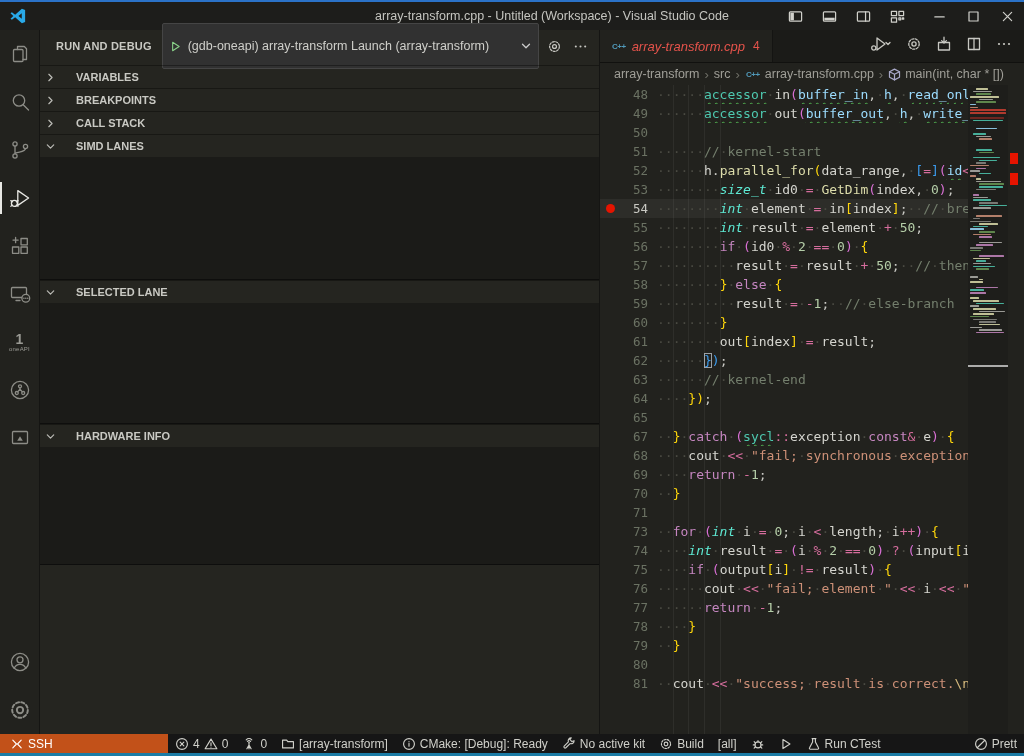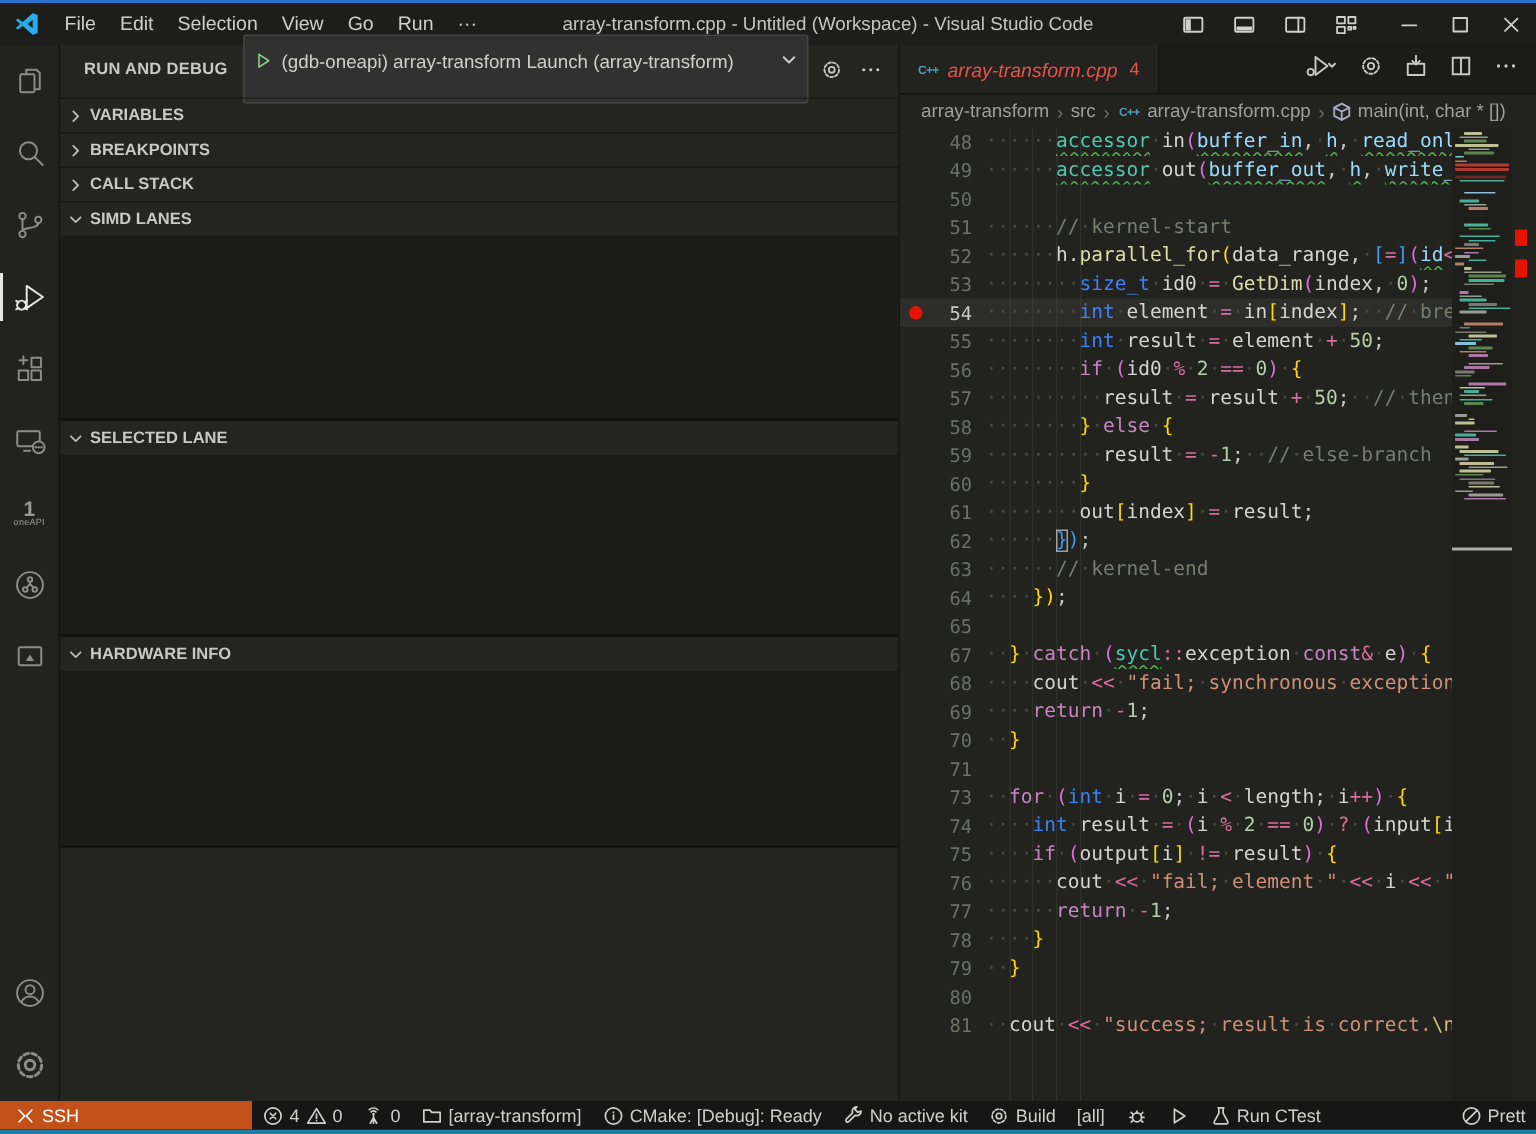--- a/index.html
+++ b/index.html
@@ -30,28 +30,28 @@
   .act-item .ic{width:24px;height:24px;}
   .act-spacer{flex:1;}
   .oneapi{display:flex;flex-direction:column;align-items:center;line-height:1;color:#9a9a94;}
   .oneapi b{font-size:14px;font-weight:700;}
   .oneapi span{font-size:6px;letter-spacing:.2px;}
 
   
   .sidebar{width:560px;background:#252520;border-right:1px solid #151513;box-sizing:border-box;display:flex;flex-direction:column;}
   .side-toolbar{height:32px;display:flex;align-items:center;padding:0 8px 0 16px;}
   .side-title{font-size:11px;font-weight:700;color:#c9c9c3;letter-spacing:.2px;margin-right:10px;white-space:nowrap;}
-  .cfg-select{flex:1;height:24px;background:#313131;border:1px solid #454545;border-radius:2px;display:flex;align-items:flex-start;padding:10px 6px;min-width:0;}
+  .cfg-select{flex:1;height:24px;background:#313131;border:1px solid #454545;border-radius:2px;display:flex;align-items:center;padding:10px 6px;min-width:0;}
   .cfg-select .play{width:13px;height:13px;color:#8bd48b;margin-right:6px;flex:none;}
   .cfg-label{flex:1;font-size:12.5px;color:#cfcfca;white-space:nowrap;overflow:hidden;text-overflow:ellipsis;}
   .cfg-select .chev{width:12px;height:12px;color:#cccccc;flex:none;}
   .side-toolbar .tool{width:22px;height:22px;color:#c8c8c2;display:flex;align-items:center;justify-content:center;margin-left:4px;}
   .side-toolbar .tool .ic{width:15px;height:15px;}
   .sections{flex:1;padding-top:3px;overflow:hidden;}
-  .sec-h{height:22px;display:flex;align-items:center;gap:4px;padding-left:5px;font-size:11px;font-weight:700;color:#c9c9c3;border-top:1px solid rgba(0,0,0,.35);}
+  .sec-h{height:22px;display:flex;align-items:center;gap:20px;padding-left:5px;font-size:11px;font-weight:700;color:#c9c9c3;border-top:1px solid rgba(0,0,0,.35);}
   .sec-h .ic{width:11px;height:11px;color:#bcbcb6;}
   .sec-body{background:#1b1b18;border-bottom:1px solid rgba(0,0,0,.45);}
 
   
   .editor{flex:1;display:flex;flex-direction:column;min-width:0;background:#22221e;}
   .tabbar{height:32px;background:#1b1b18;display:flex;align-items:center;border-bottom:1px solid rgba(0,0,0,.35);}
   .tab{height:32px;display:flex;align-items:center;padding:0 12px;background:#22221e;border-right:1px solid #141412;box-sizing:border-box;}
   .cppic{font-size:8px;font-weight:700;color:#519aba;letter-spacing:-.5px;margin-right:6px;}
   .tab-label{font-size:13px;font-style:italic;color:#e5534b;white-space:nowrap;}
   .tab-badge{font-size:12px;color:#e5534b;margin-left:8px;}
@@ -68,21 +68,21 @@
   .cl-row.hl{background:rgba(255,255,255,.05);}
   .cl-glyph{width:20px;flex:none;position:relative;}
   .bp-dot{position:absolute;left:6px;top:5px;width:9px;height:9px;border-radius:50%;background:#e51400;}
   .cl-num{width:28px;flex:none;text-align:right;color:#6b7263;font-size:12.5px;line-height:19px;}
   .cl-row.hl .cl-num{color:#c8c8c2;}
   .cl-code{flex:1;overflow:hidden;white-space:pre;padding-left:9px;font-size:13px;line-height:19px;color:#d5d5cf;}
   .guide{position:absolute;top:0;bottom:0;width:1px;background:rgba(255,255,255,.055);}
 
   .t-w{color:#4a4a42;}
   .t-kw{color:#c586c0;}
-  .t-ty{color:#3b82f6;}
+  .t-ty{color:#5eead4;font-style:italic;}
   .t-fn{color:#dcdcaa;}
   .t-cl{color:#4ec9b0;}
   .t-id{color:#d5d5cf;}
   .t-pm{color:#9cdcfe;}
   .t-op{color:#d56d9d;}
   .t-nu{color:#b5cea8;}
   .t-st{color:#ce9178;}
   .t-es{color:#d7ba7d;}
   .t-cm{color:#747f6d;}
   .t-cc{color:#c9c9c4;}
@@ -109,29 +109,20 @@
 <body>
 
 <div id="app">
 
   <div class="titlebar">
     <span class="ic logo">
         <svg viewBox="0 0 24 24" fill="none" stroke="currentColor" stroke-width="1.3" stroke-linecap="round" stroke-linejoin="round">
           <path fill="#29a9e8" stroke="none" d="M17.2 2.2 21.5 4v16l-4.3 1.8-9-8.1-4.3 3.3L2 15.6l3.8-3.6L2 8.4 3.9 7l4.3 3.3zM17 8.2 12.6 12l4.4 3.8z"></path>
         </svg>
       </span>
-    <div class="menubar" id="menubar">
-        <span class="menu-item">File</span>
-        <span class="menu-item">Edit</span>
-        <span class="menu-item">Selection</span>
-        <span class="menu-item">View</span>
-        <span class="menu-item">Go</span>
-        <span class="menu-item">Run</span>
-        <span class="menu-item">···</span>
-      </div>
     <div class="win-title">array-transform.cpp - Untitled (Workspace) - Visual Studio Code</div>
     <div class="controls" id="wincontrols">
         <div class="ctrl">
           <span class="ic ">
             <svg viewBox="0 0 16 16" fill="none" stroke="currentColor" stroke-width="1.3" stroke-linecap="round" stroke-linejoin="round">
               <rect x="1.5" y="3" width="13" height="10" rx="1"></rect>
               <path d="M2.5 4h3.8v8H2.5z" fill="currentColor" stroke="none"></path>
             </svg>
           </span>
         </div>

